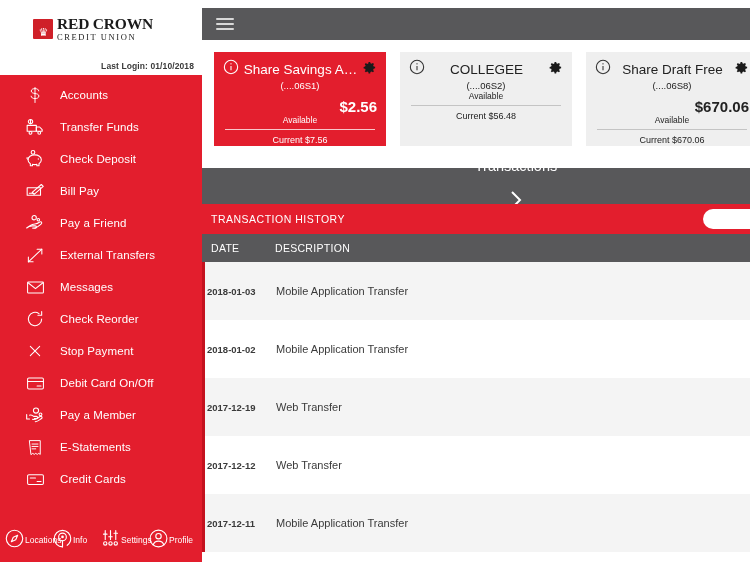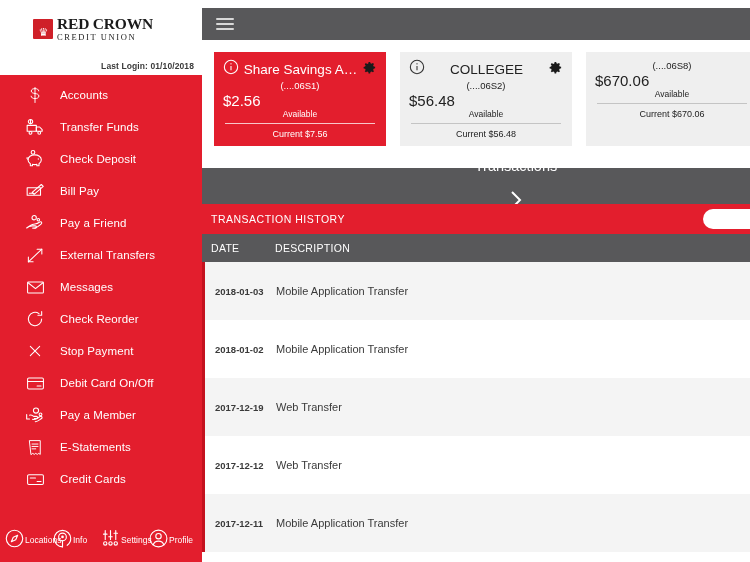--- a/index.html
+++ b/index.html
@@ -125,21 +125,21 @@
     height:20px;
   }
   .ac-info-ico { flex:none; }
   .ac-name {
     flex:1; text-align:center; font-size:13.5px;
     white-space:nowrap; overflow:hidden;
     padding:0 2px;
   }
   .ac-gear { flex:none; cursor:pointer; }
   .ac-num { text-align:center; font-size:9.5px; margin-top:1px; }
-  .ac-amt { text-align:left; font-size:15px; margin-top:1px; }
+  .ac-amt { text-align:right; font-size:15px; margin-top:7px;font-weight:bold; }
   .ac-avail { text-align:center; font-size:8.5px; margin-top:0px; }
   .ac-divider {
     height:1px; background:rgba(0,0,0,0.18);
     margin:4px 2px 0 2px;
   }
   .acct-card.active .ac-divider { background:rgba(255,255,255,0.75); }
   .ac-current { text-align:center; font-size:9px; margin-top:5px; }
 
   .tx-bar {
     height:36px; background:#58585a;
@@ -179,21 +179,21 @@
   .col-desc { flex:1; padding-left:3px; }
 
   .tx-list { background:#fff; }
   .tx-row {
     height:58px; display:flex; align-items:center;
     border-left:3px solid #c4121f;
     background:#fff; cursor:pointer;
   }
   .tx-row.alt { background:#f4f4f4; }
   .tx-date {
-    width:70px; flex:none; padding-left:10px;
+    width:70px; flex:none; padding-left:2px;
     font-size:9.5px; color:#3a3a3a; font-weight:bold;
   }
   .tx-desc { flex:1; font-size:11px; color:#3a3a3a; padding-left:1px; }
 </style>
 </head>
 <body>
 
 <div id="app">
 
   <div id="sidebar">
@@ -434,26 +434,36 @@
                 <circle cx="12" cy="12" r="10"></circle>
                 <line x1="12" y1="10.5" x2="12" y2="17"></line>
                 <circle cx="12" cy="7.3" r="1.1" fill="#333" stroke="none"></circle>
               </svg></span>
             <span class="ac-name">COLLEGEE</span>
             <span class="ac-gear"><svg width="15" height="15" viewBox="0 0 24 24" fill="#1a1a1a">
                 <path d="M12 8.4a3.6 3.6 0 1 0 0 7.2 3.6 3.6 0 0 0 0-7.2zm9 4.9v-2.6l-2.4-.4a6.9 6.9 0 0 0-.8-1.9l1.4-2-1.8-1.8-2 1.4a6.9 6.9 0 0 0-1.9-.8L13.1 3h-2.6l-.4 2.4a6.9 6.9 0 0 0-1.9.8l-2-1.4L4.4 6.6l1.4 2a6.9 6.9 0 0 0-.8 1.9L2.6 11v2.6l2.4.4c.2.7.4 1.3.8 1.9l-1.4 2 1.8 1.8 2-1.4c.6.4 1.2.6 1.9.8l.4 2.4h2.6l.4-2.4c.7-.2 1.3-.4 1.9-.8l2 1.4 1.8-1.8-1.4-2c.4-.6.6-1.2.8-1.9z"></path>
               </svg></span>
           </div>
           <div class="ac-num">(....06S2)</div>
-          <div class="ac-amt">$56.48</div>
           <div class="ac-avail">Available</div>
           <div class="ac-divider"></div>
           <div class="ac-current">Current $56.48</div>
         </div>
         <div class="acct-card">
+          <div class="ac-top">
+            <span class="ac-info-ico"><svg width="16" height="16" viewBox="0 0 24 24" fill="none" stroke="#333" stroke-width="1.6">
+                <circle cx="12" cy="12" r="10"></circle>
+                <line x1="12" y1="10.5" x2="12" y2="17"></line>
+                <circle cx="12" cy="7.3" r="1.1" fill="#333" stroke="none"></circle>
+              </svg></span>
+            <span class="ac-name">Share Draft Free</span>
+            <span class="ac-gear"><svg width="15" height="15" viewBox="0 0 24 24" fill="#1a1a1a">
+                <path d="M12 8.4a3.6 3.6 0 1 0 0 7.2 3.6 3.6 0 0 0 0-7.2zm9 4.9v-2.6l-2.4-.4a6.9 6.9 0 0 0-.8-1.9l1.4-2-1.8-1.8-2 1.4a6.9 6.9 0 0 0-1.9-.8L13.1 3h-2.6l-.4 2.4a6.9 6.9 0 0 0-1.9.8l-2-1.4L4.4 6.6l1.4 2a6.9 6.9 0 0 0-.8 1.9L2.6 11v2.6l2.4.4c.2.7.4 1.3.8 1.9l-1.4 2 1.8 1.8 2-1.4c.6.4 1.2.6 1.9.8l.4 2.4h2.6l.4-2.4c.7-.2 1.3-.4 1.9-.8l2 1.4 1.8-1.8-1.4-2c.4-.6.6-1.2.8-1.9z"></path>
+              </svg></span>
+          </div>
           <div class="ac-num">(....06S8)</div>
           <div class="ac-amt">$670.06</div>
           <div class="ac-avail">Available</div>
           <div class="ac-divider"></div>
           <div class="ac-current">Current $670.06</div>
         </div>
       </div>
 
     <div class="tx-bar">
       <div class="tx-bar-inner">

